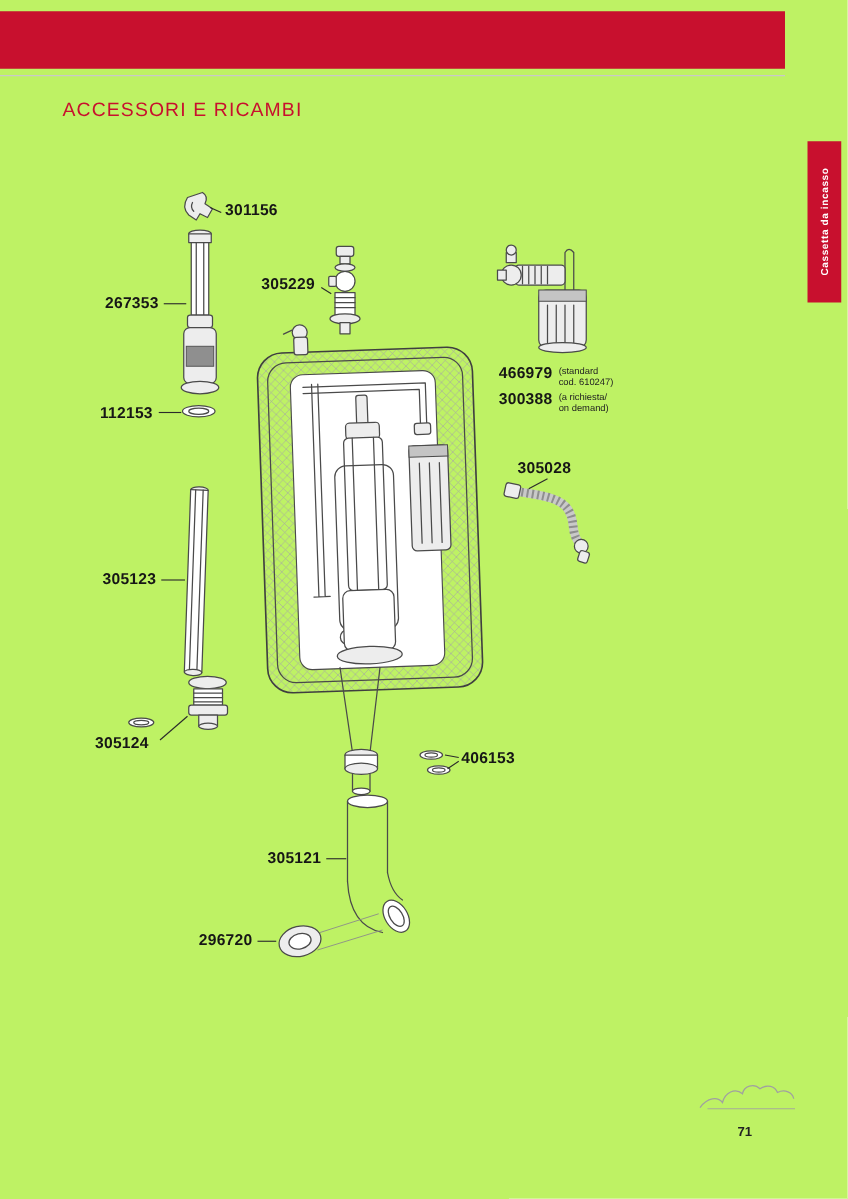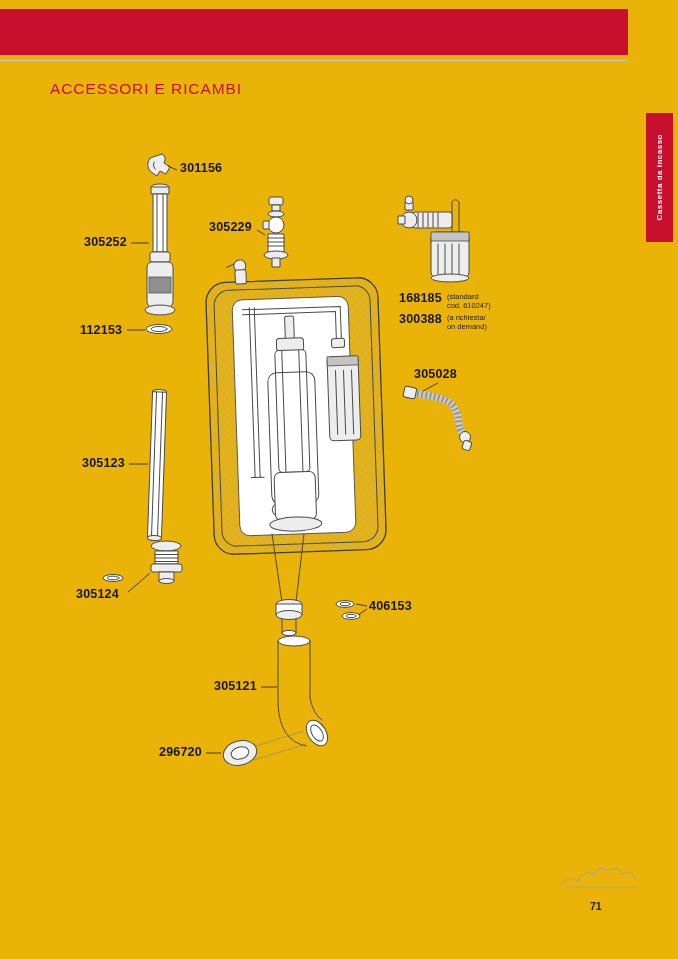--- a/index.html
+++ b/index.html
@@ -1,18 +1,18 @@
 <!DOCTYPE html>
 <html style="--accent: #c8102e;"><head>
 <meta charset="utf-8">
 <style>
   *{margin:0;padding:0;box-sizing:border-box}
   html,body{width:678px;height:959px}
   body{font-family:"Liberation Sans",sans-serif;background:#fff;position:relative;overflow:hidden}
-  .page{position:absolute;inset:0;background:#eab308}
+  .page{position:absolute;inset:0;background:#bef264}
   .top-bar{position:absolute;left:0;top:9px;width:628px;height:46px;background:var(--accent,#c8102e)}
   .header-rule{position:absolute;left:0;top:60px;width:628px;height:1px;background:#c9c9c9}
   .title{position:absolute;left:50px;top:80px;font-size:15.5px;font-weight:500;letter-spacing:.9px;color:var(--accent,#c8102e)}
   .side-tab{position:absolute;left:646px;top:113px;width:27px;height:129px;background:var(--accent,#c8102e);display:flex;align-items:center;justify-content:center}
   .side-tab-text{writing-mode:vertical-rl;transform:rotate(180deg);color:#fff;font-size:8px;font-weight:bold;letter-spacing:.5px;white-space:nowrap}
   .diagram{position:absolute;left:0;top:0;width:678px;height:959px}
   .diagram .ln{fill:none;stroke:#4a4a4a;stroke-width:1;stroke-linecap:round;stroke-linejoin:round}
   .diagram .fl{fill:#ededed;stroke:#4a4a4a;stroke-width:1;stroke-linejoin:round}
   .diagram .fw{fill:#fff;stroke:#4a4a4a;stroke-width:1;stroke-linejoin:round}
   .plabel{position:absolute;font-size:12.5px;font-weight:bold;color:#161616;letter-spacing:.2px;line-height:1.1;display:flex;align-items:flex-start;gap:5px;white-space:nowrap}
@@ -190,30 +190,30 @@
     <g stroke="#a0a0a0" fill="none" stroke-width="1">
       <path d="M560 886c6-8 14-9 18-4 2-8 10-12 16-7 1-6 9-9 14-4 6-4 12-2 14 3 6-3 12 0 13 5"></path>
       <path d="M566 887h70" stroke-width="0.7"></path>
     </g>
   </svg>
 
   <div class="plabel" style="left:180px;top:162px">
     <span>301156</span>
   </div>
   <div class="plabel" style="left:84px;top:236px">
-    <span>305252</span>
+    <span>267353</span>
   </div>
   <div class="plabel" style="left:209px;top:221px">
     <span>305229</span>
   </div>
   <div class="plabel" style="left:80px;top:324px">
     <span>112153</span>
   </div>
   <div class="plabel" style="left:399px;top:292px">
-    <span>168185</span>
+    <span>466979</span>
     <span class="note">
       <span>(standard</span>
       <span>cod. 610247)</span>
     </span>
   </div>
   <div class="plabel" style="left:399px;top:313px">
     <span>300388</span>
     <span class="note">
       <span>(a richiesta/</span>
       <span>on demand)</span>

